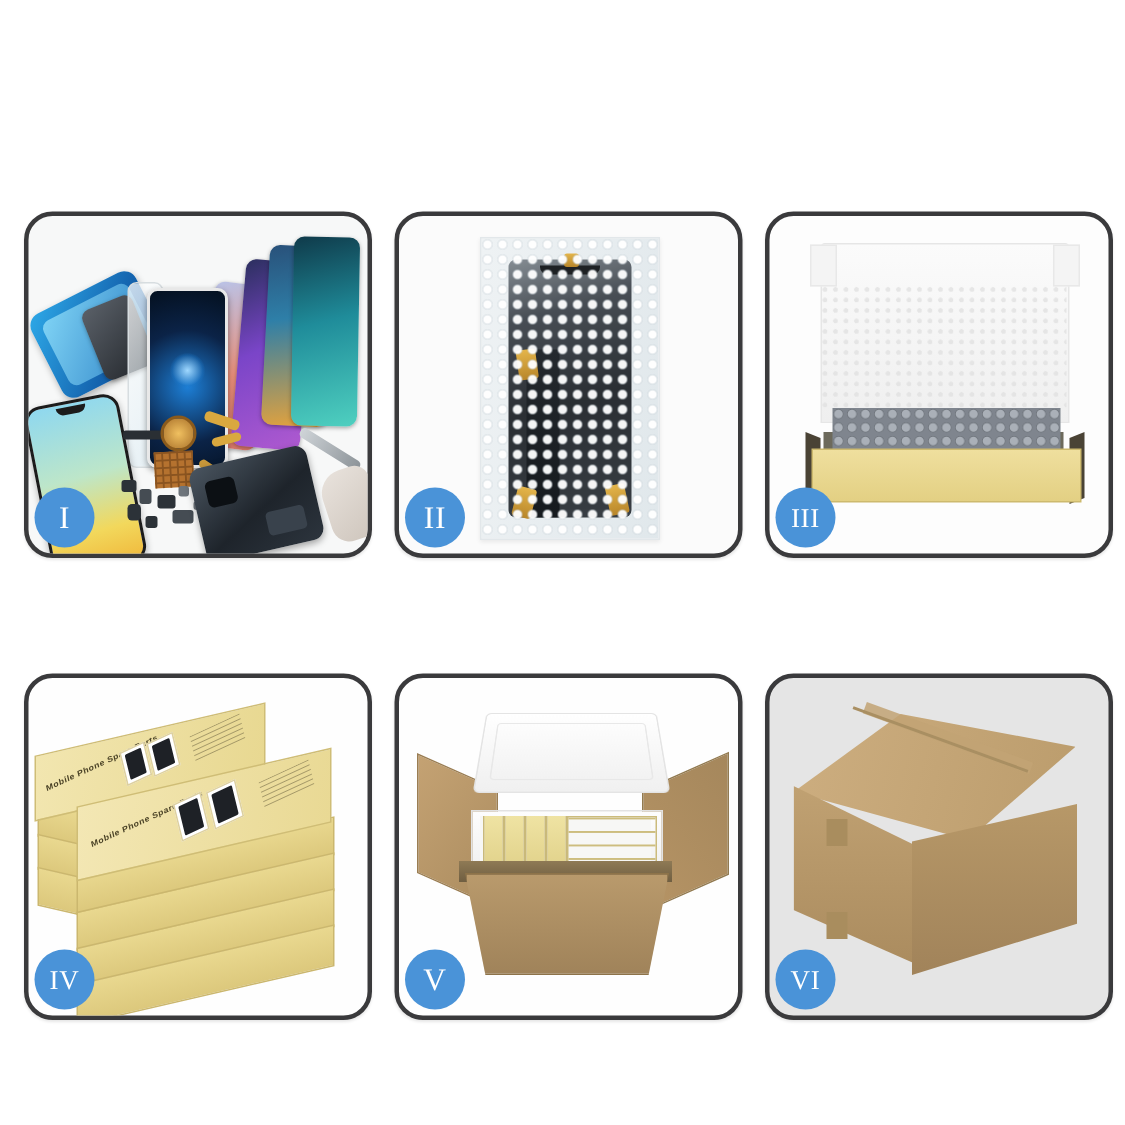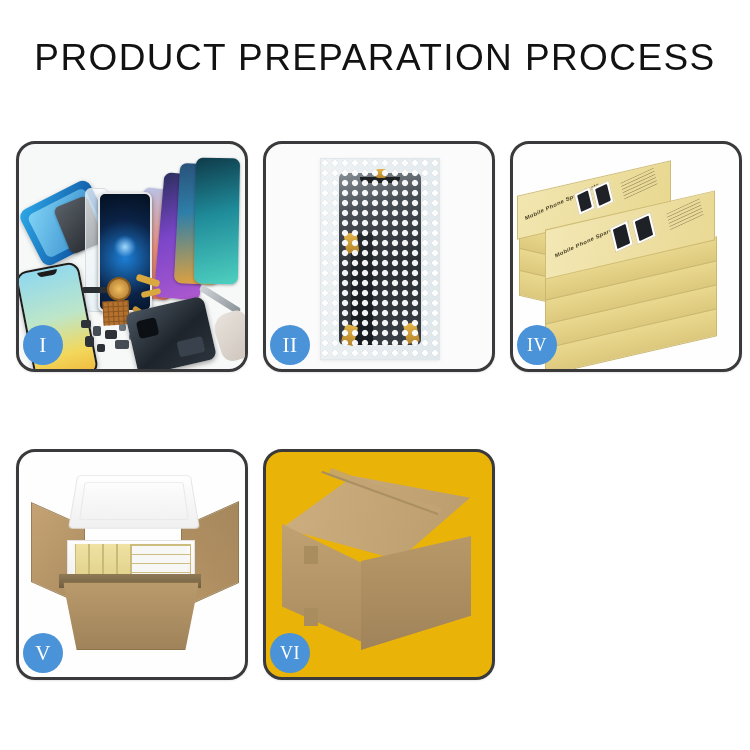--- a/index.html
+++ b/index.html
@@ -202,21 +202,21 @@
        transform:perspective(240px) rotateX(34deg);}
   .c5foamlid:after{content:"";position:absolute;inset:8px;border:1px solid #e8e8e8;border-radius:3px;}
   .c5inner{position:absolute;left:54px;top:92px;width:114px;height:44px;background:#f7f7f5;}
   .c5pack{position:absolute;top:0;height:44px;background:linear-gradient(#efe3a3,#ddcd84);
        border-left:1px solid #c9b97a;border-right:1px solid #c9b97a;}
   .c5stackR{position:absolute;left:58px;top:0;width:58px;height:44px;
        background:linear-gradient(185deg,#f2e8ae,#e0d089);border:1px solid #cbbb7c;
        background-image:linear-gradient(#cdbd7e 1px,transparent 1px);background-size:100% 9px;}
 
   
-  .p6{background:#eab308;}
+  .p6{background:#e5e5e5;}
   .c6top{position:absolute;left:16px;top:24px;width:188px;height:84px;
        background:linear-gradient(105deg,#cdae80,#bb9c6c);
        clip-path:polygon(38% 0,100% 26%,62% 100%,0 62%);}
   .c6tape{position:absolute;left:60px;top:36px;width:118px;height:8px;
        background:#c2a374;transform:rotate(20deg);opacity:.85;}
   .c6seam{position:absolute;left:52px;top:40px;width:124px;height:2px;
        background:#a98f62;transform:rotate(20deg);}
   .c6left{position:absolute;left:16px;top:72px;width:80px;height:118px;
        background:linear-gradient(#c0a172,#ab8c5f);
        clip-path:polygon(0 0,100% 33%,100% 100%,0 70%);}
@@ -228,21 +228,20 @@
   .c6t2{left:38px;top:156px;width:14px;height:18px;}
 
   .frame-shadow{box-shadow:0 1px 2px rgba(0,0,0,.10);}
 </style>
 </head>
 <body>
 
 <div class="page">
 
   <div class="header">
-    <div class="title">PRODUCT PREPARATION PROCESS</div>
   </div>
 
   <div class="grid">
 
     <div class="panel p1 frame-shadow">
       <div class="scene">
         <div class="protector"></div>
         <div class="protector2"></div>
         <div class="glass"></div>
         <div class="fanphone ph-a"></div>
@@ -280,20 +279,32 @@
           <div class="goldtab gt1"></div>
           <div class="goldtab gt2"></div>
           <div class="goldtab gt3"></div>
           <div class="goldtab gt4"></div>
           <div class="bagbubbles"></div>
         </div>
       </div>
       <div class="badge">II</div>
     </div>
 
+    <div class="panel p3 frame-shadow">
+      <div class="scene">
+        <div class="b3lid"></div>
+        <div class="b3foam"></div>
+        <div class="b3inner"></div>
+        <div class="b3bubble"></div>
+        <div class="b3left"></div>
+        <div class="b3right"></div>
+        <div class="b3front"></div>
+      </div>
+      <div class="badge sm">III</div>
+    </div>
 
     <div class="panel p4 frame-shadow">
       <div class="scene">
         <div class="stackwrap">
 
           <div class="kside" style="left:2px;top:60px;width:104px;height:22px;transform:skewY(13deg);"></div>
           <div class="kside" style="left:2px;top:82px;width:104px;height:22px;transform:skewY(13deg);"></div>
           <div class="kside" style="left:2px;top:104px;width:104px;height:22px;transform:skewY(13deg);"></div>
           <div class="kside" style="left:2px;top:126px;width:104px;height:24px;transform:skewY(13deg);"></div>
 

